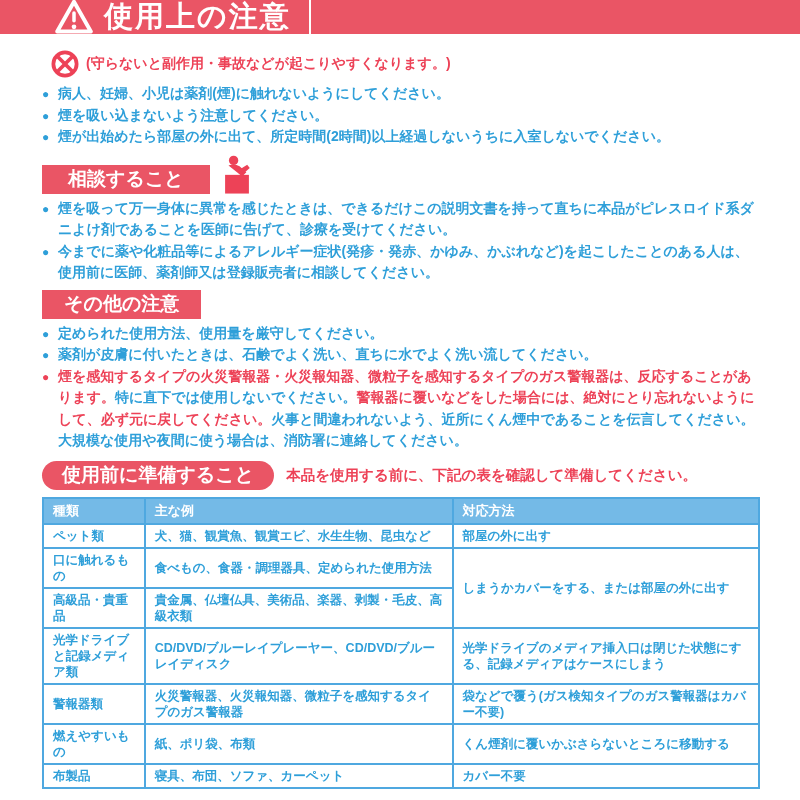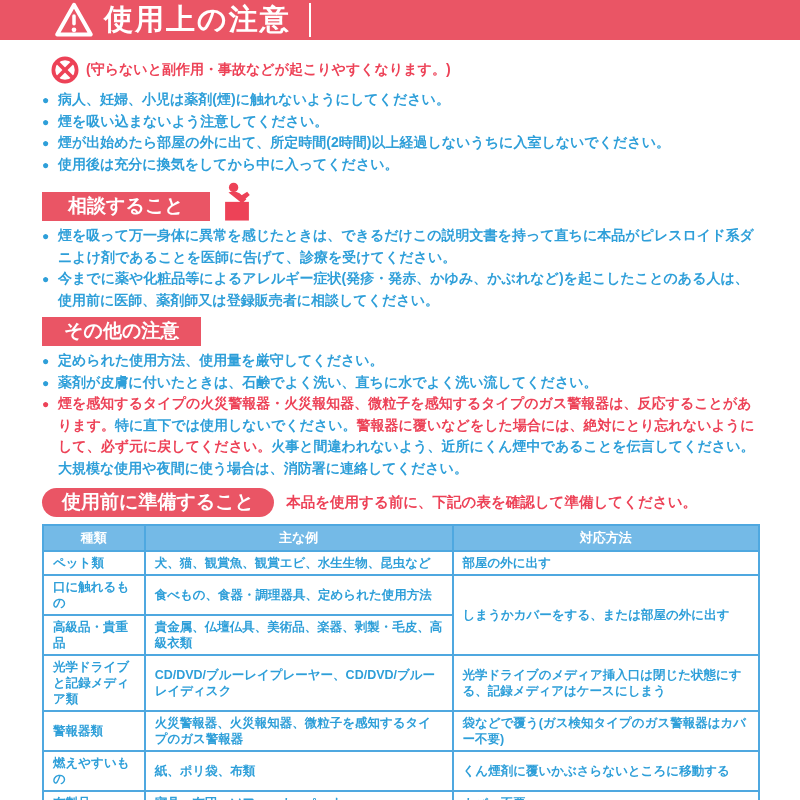--- a/index.html
+++ b/index.html
@@ -7,21 +7,21 @@
     position:relative;
     width:800px;height:800px;
     overflow:hidden;
     background:#fff;
     font-family:"Liberation Sans","DejaVu Sans",sans-serif;
     font-weight:bold;
     -webkit-font-smoothing:antialiased;
   }
   
   .header{
-    height:40px;
+    height:34px;
     background:#EA5565;
     display:flex;
     align-items:center;
     padding:0 10px 0 54px;
     box-sizing:border-box;
   }
   .warn-icon{width:40px;height:36px;flex:0 0 auto;margin-right:10px;display:flex;align-items:center;}
   .header-title{color:#fff;font-size:29px;letter-spacing:2px;white-space:nowrap;}
   .header-divider{width:2px;height:34px;background:#fff;margin:0 14px 0 18px;flex:0 0 auto;}
   .header-desc{color:#fff;font-size:13.2px;line-height:18px;}
@@ -42,21 +42,21 @@
   .bl::before{content:"\25CF";position:absolute;left:0;top:1px;font-size:12px;color:#2E9FD9;}
   .bl.rdot::before{color:#ED4257;}
   .t-red{color:#ED4257;}
   .t-blue{color:#2E9FD9;}
   
   table.prep{
     width:100%;border-collapse:collapse;table-layout:fixed;
     margin-top:7px;
   }
   table.prep th{
-    background:#74BAE7;color:#fff;font-size:13px;text-align:center;
+    background:#74BAE7;color:#fff;font-size:13px;text-align:left;
     padding:4px 9px;border:2px solid #4FA8E0;line-height:16px;
   }
   table.prep td{
     background:#fff;color:#2E9FD9;font-size:12.5px;
     padding:3px 9px;border:2px solid #4FA8E0;line-height:16px;
     vertical-align:middle;
   }
   td.v-top{vertical-align:top;padding-top:5px;}
   .col-type{width:14.2%;}
   .col-ex{width:43%;}
@@ -91,21 +91,20 @@
           <line x1="9" y1="9" x2="31" y2="31" stroke="#ED4257" stroke-width="5"></line>
           <line x1="31" y1="9" x2="9" y2="31" stroke="#ED4257" stroke-width="5"></line>
         </svg>
       </span>
       <span class="sec-note">(守らないと副作用・事故などが起こりやすくなります。)</span>
     </div>
     <div class="bullets">
       <div class="bl">病人、妊婦、小児は薬剤(煙)に触れないようにしてください。</div>
       <div class="bl">煙を吸い込まないよう注意してください。</div>
       <div class="bl">煙が出始めたら部屋の外に出て、所定時間(2時間)以上経過しないうちに入室しないでください。</div>
-      <div class="bl">使用後は充分に換気をしてから中に入ってください。</div>
     </div>
 
     <div class="sec-row">
       <span class="sec-box" style="padding-left:26px;padding-right:26px;">相談すること</span>
       <span class="doctor-icon">
         <svg viewBox="0 0 40 46" width="34" height="40">
           <g fill="#ED4257">
             <circle cx="16" cy="7" r="5.5"></circle>
             <path d="M10 13 q7 -3 13 1 l8 7 -5 5 -6 -5 z"></path>
             <path d="M24 17 l8 -5 3 4 -8 7 z"></path>

